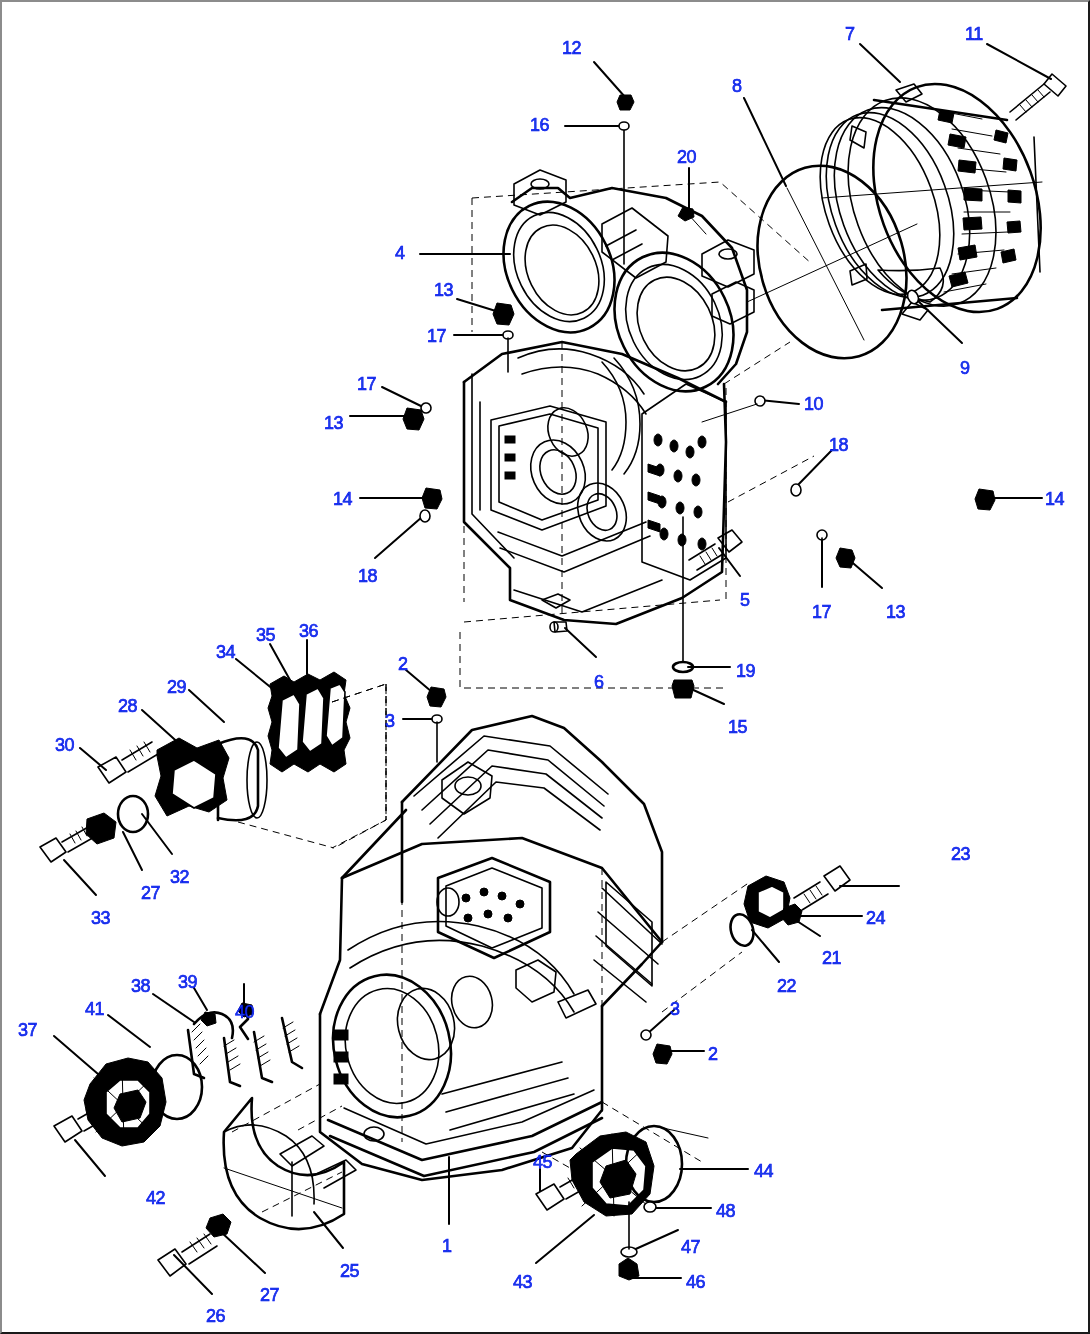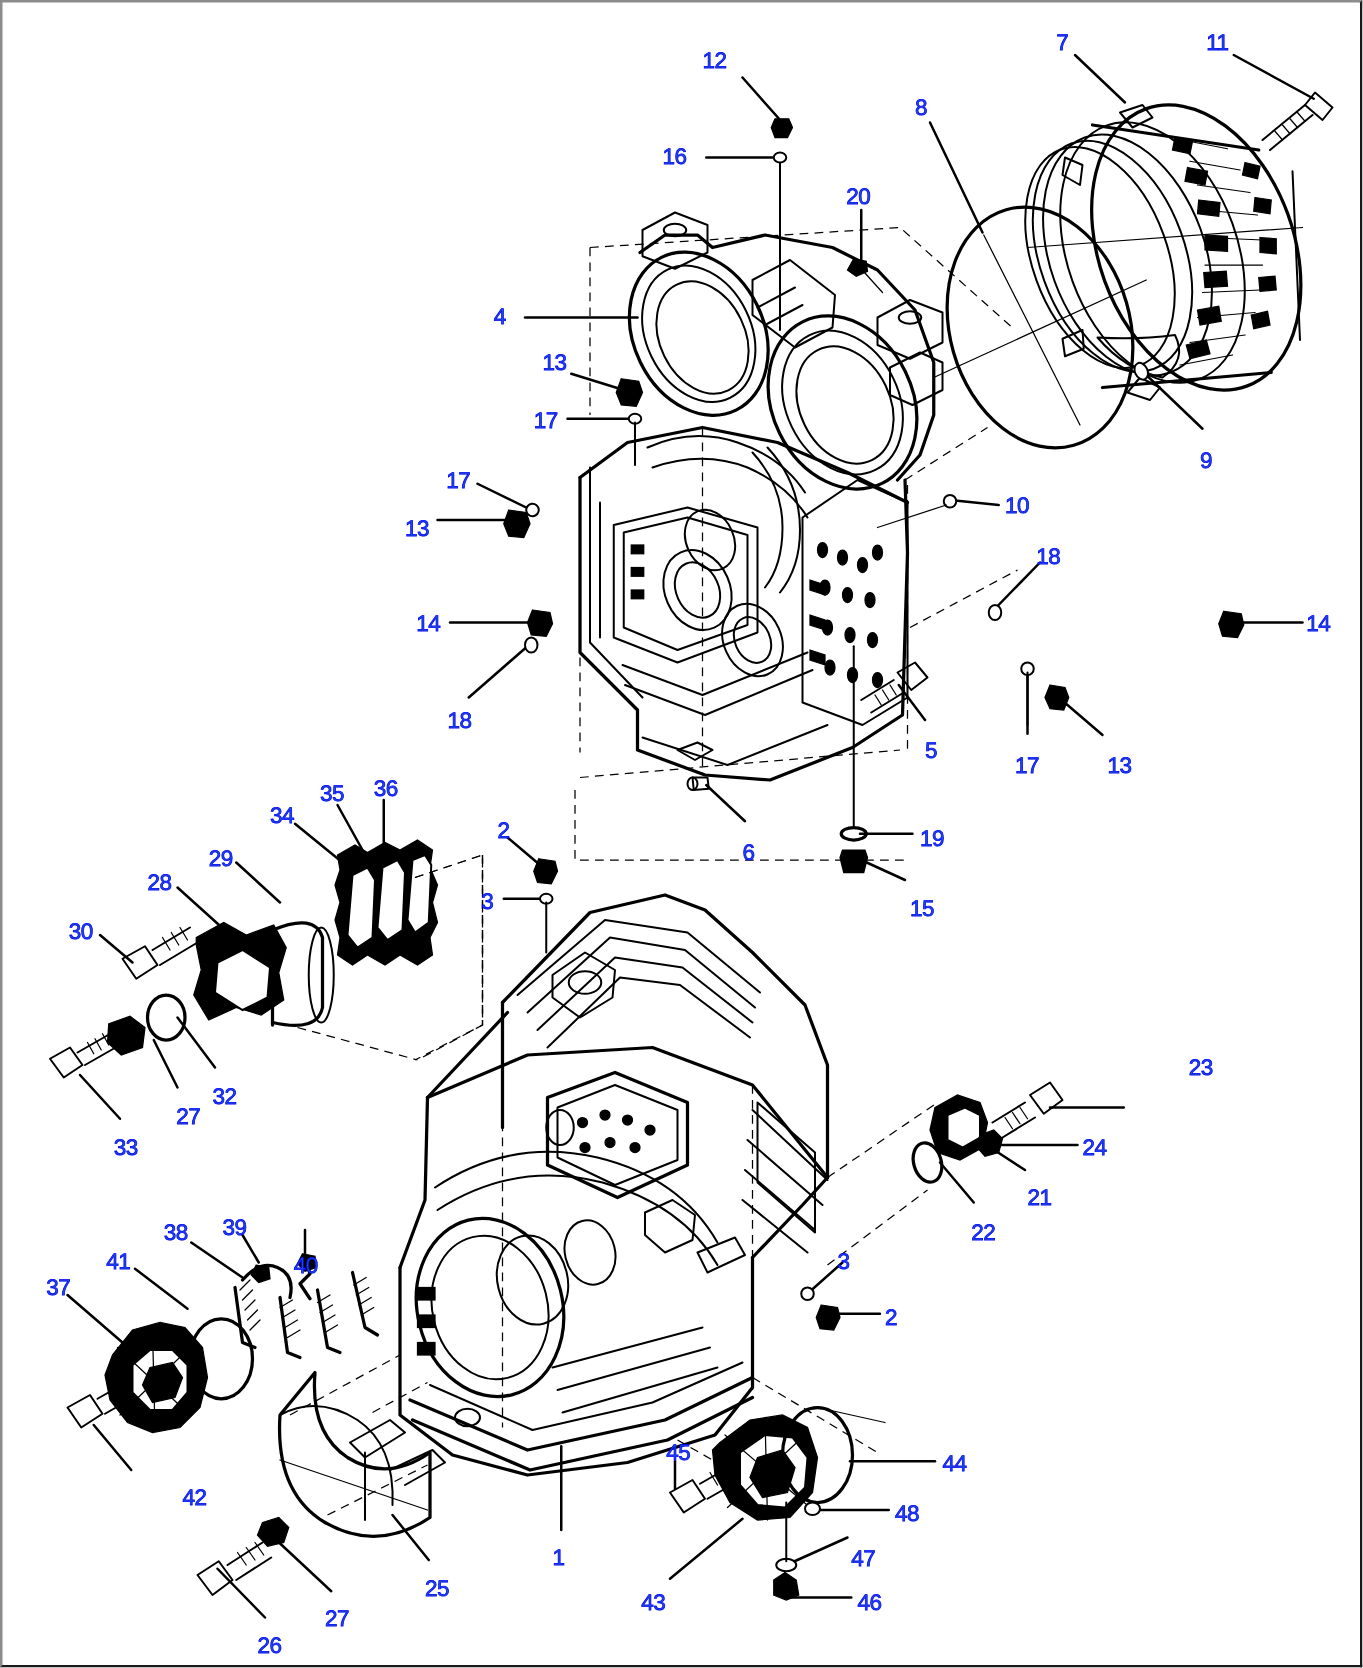--- a/index.html
+++ b/index.html
@@ -609,21 +609,21 @@
       <div class="callout" style="left: 139px; top: 879px;">27</div>
       <div class="callout" style="left: 89px; top: 904px;">33</div>
       <div class="callout" style="left: 901px; top: 840px; margin-left: 48px;">23</div>
       <div class="callout" style="left: 864px; top: 904px;">24</div>
       <div class="callout" style="left: 820px; top: 944px;">21</div>
       <div class="callout" style="left: 775px; top: 972px;">22</div>
       <div class="callout" style="left: 176px; top: 968px;">39</div>
       <div class="callout" style="left: 233px; top: 998px;">40</div>
       <div class="callout" style="left: 129px; top: 972px;">38</div>
       <div class="callout" style="left: 83px; top: 995px;">41</div>
-      <div class="callout" style="left: 35px; top: 1016px;">37</div>
+      <div class="callout" style="left: 16px; top: 1016px;">37</div>
       <div class="callout" style="left: 668px; top: 995px;">3</div>
       <div class="callout" style="left: 706px; top: 1040px;">2</div>
       <div class="callout" style="left: 98px; top: 1184px; margin-left: 46px;">42</div>
       <div class="callout" style="left: 531px; top: 1148px;">45</div>
       <div class="callout" style="left: 752px; top: 1157px;">44</div>
       <div class="callout" style="left: 714px; top: 1197px;">48</div>
       <div class="callout" style="left: 679px; top: 1233px;">47</div>
       <div class="callout" style="left: 684px; top: 1268px;">46</div>
       <div class="callout" style="left: 511px; top: 1268px;">43</div>
       <div class="callout" style="left: 440px; top: 1232px;">1</div>

